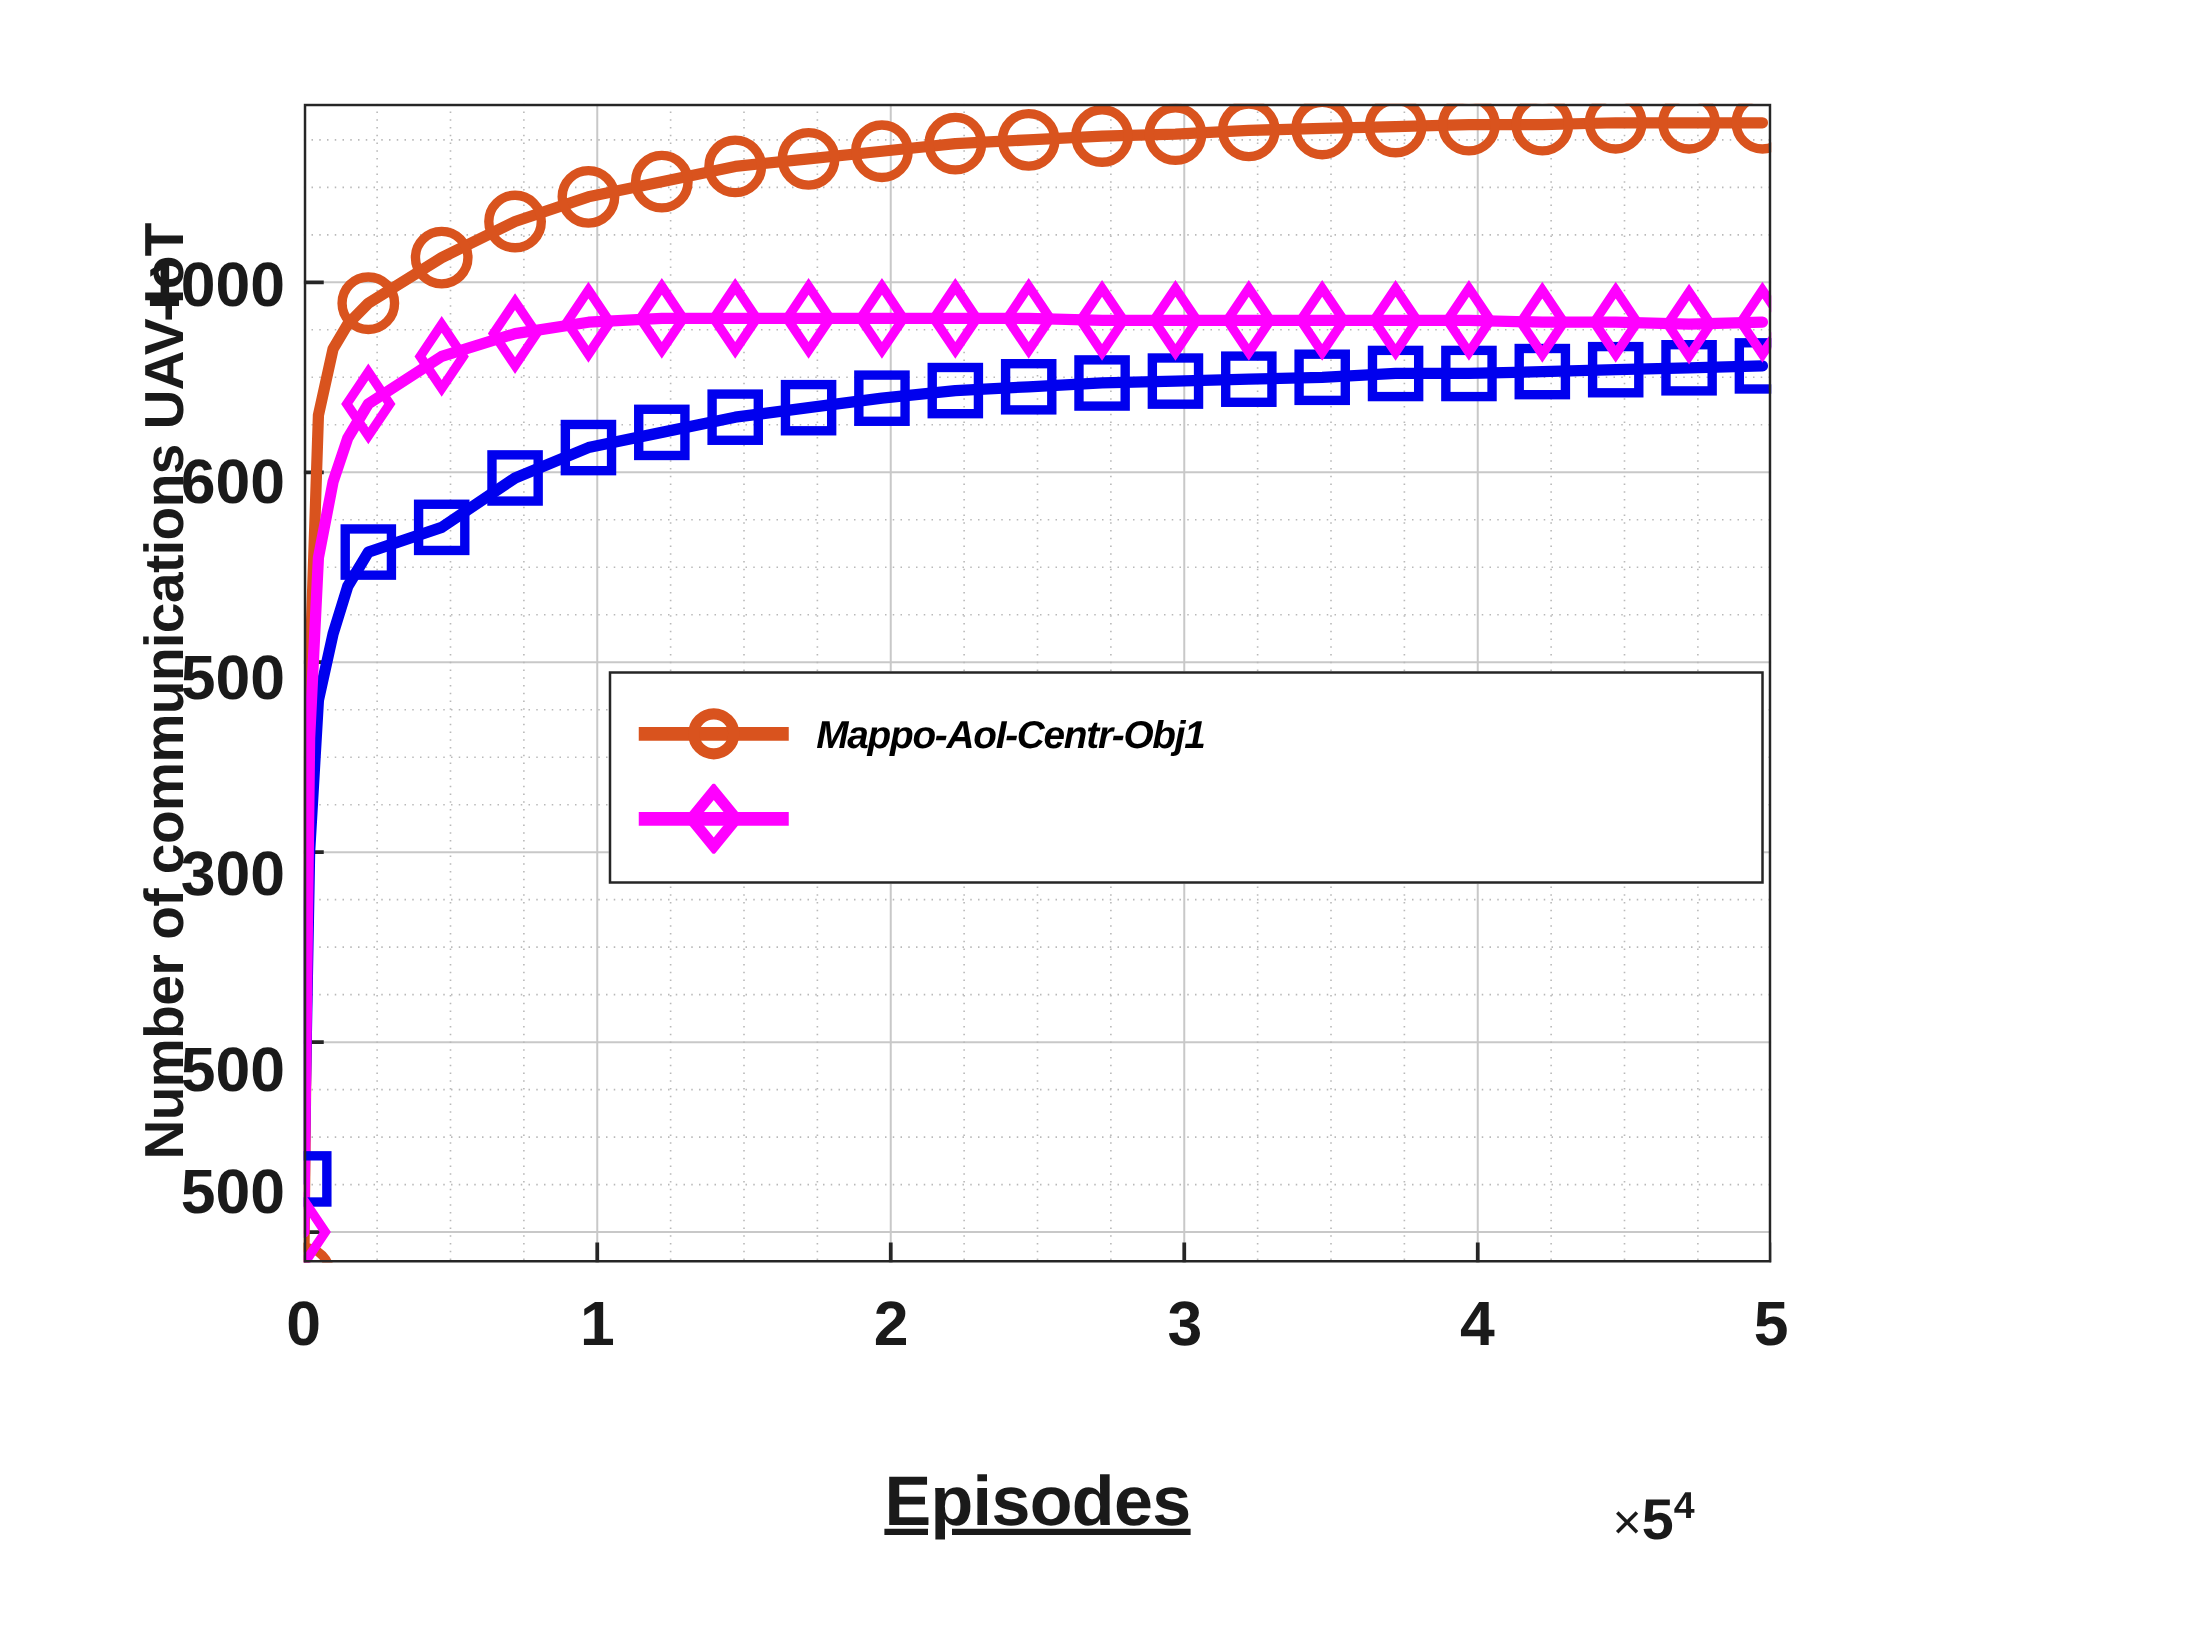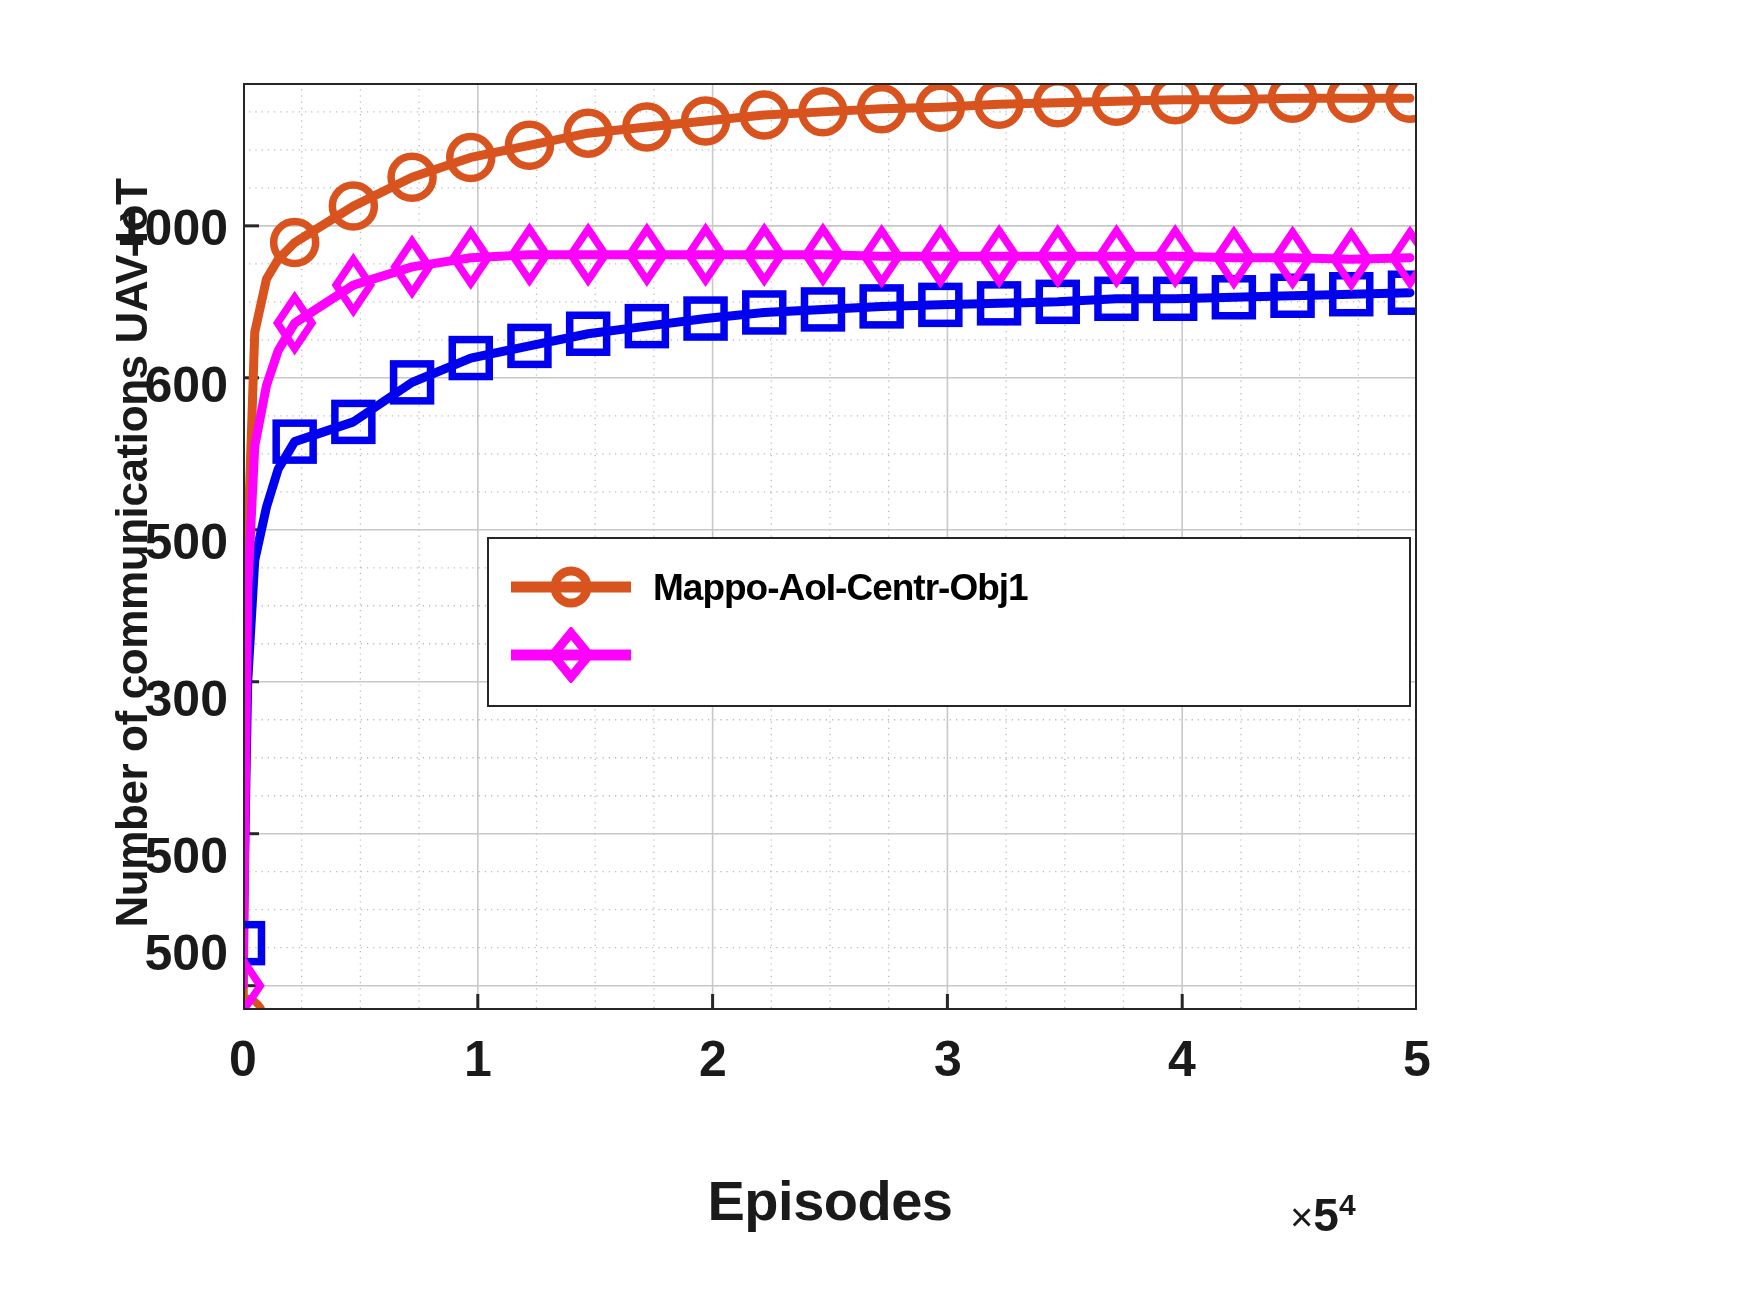--- a/index.html
+++ b/index.html
@@ -27,20 +27,21 @@
   }
   #xlabel{
     position:absolute;
     left:243px; top:1168px;
     width:1174px;
     text-align:center;
     font-size:56px;
     font-weight:bold;
     color:#1a1a1a;
     letter-spacing:-0.5px;
+    text-decoration:underline;
   }
   #exponent{
     position:absolute;
     left:1290px; top:1188px;
     font-size:46px;
     font-weight:bold;
     color:#1a1a1a;
     white-space:nowrap;
   }
   #exponent .sup{
@@ -94,26 +95,27 @@
   }
   .legend-row{
     display:flex;
     align-items:center;
     height:68px;
   }
   .legend-sample{
     width:128px;height:56px;flex:0 0 128px;margin-right:18px;
   }
   .legend-text{
-    font-size:37px;
+    font-size:31px;
     font-weight:bold;
     color:#000000;
     letter-spacing:-1px;
     white-space:nowrap;
     line-height:1;
+    font-style:italic;
   }
 </style>
 </head>
 <body>
 
 <div id="figure">
 
   <div id="ylabel">Number of communications UAV-IoT</div>
 
   <div class="ytick-label" style="top:228px">1000</div>

